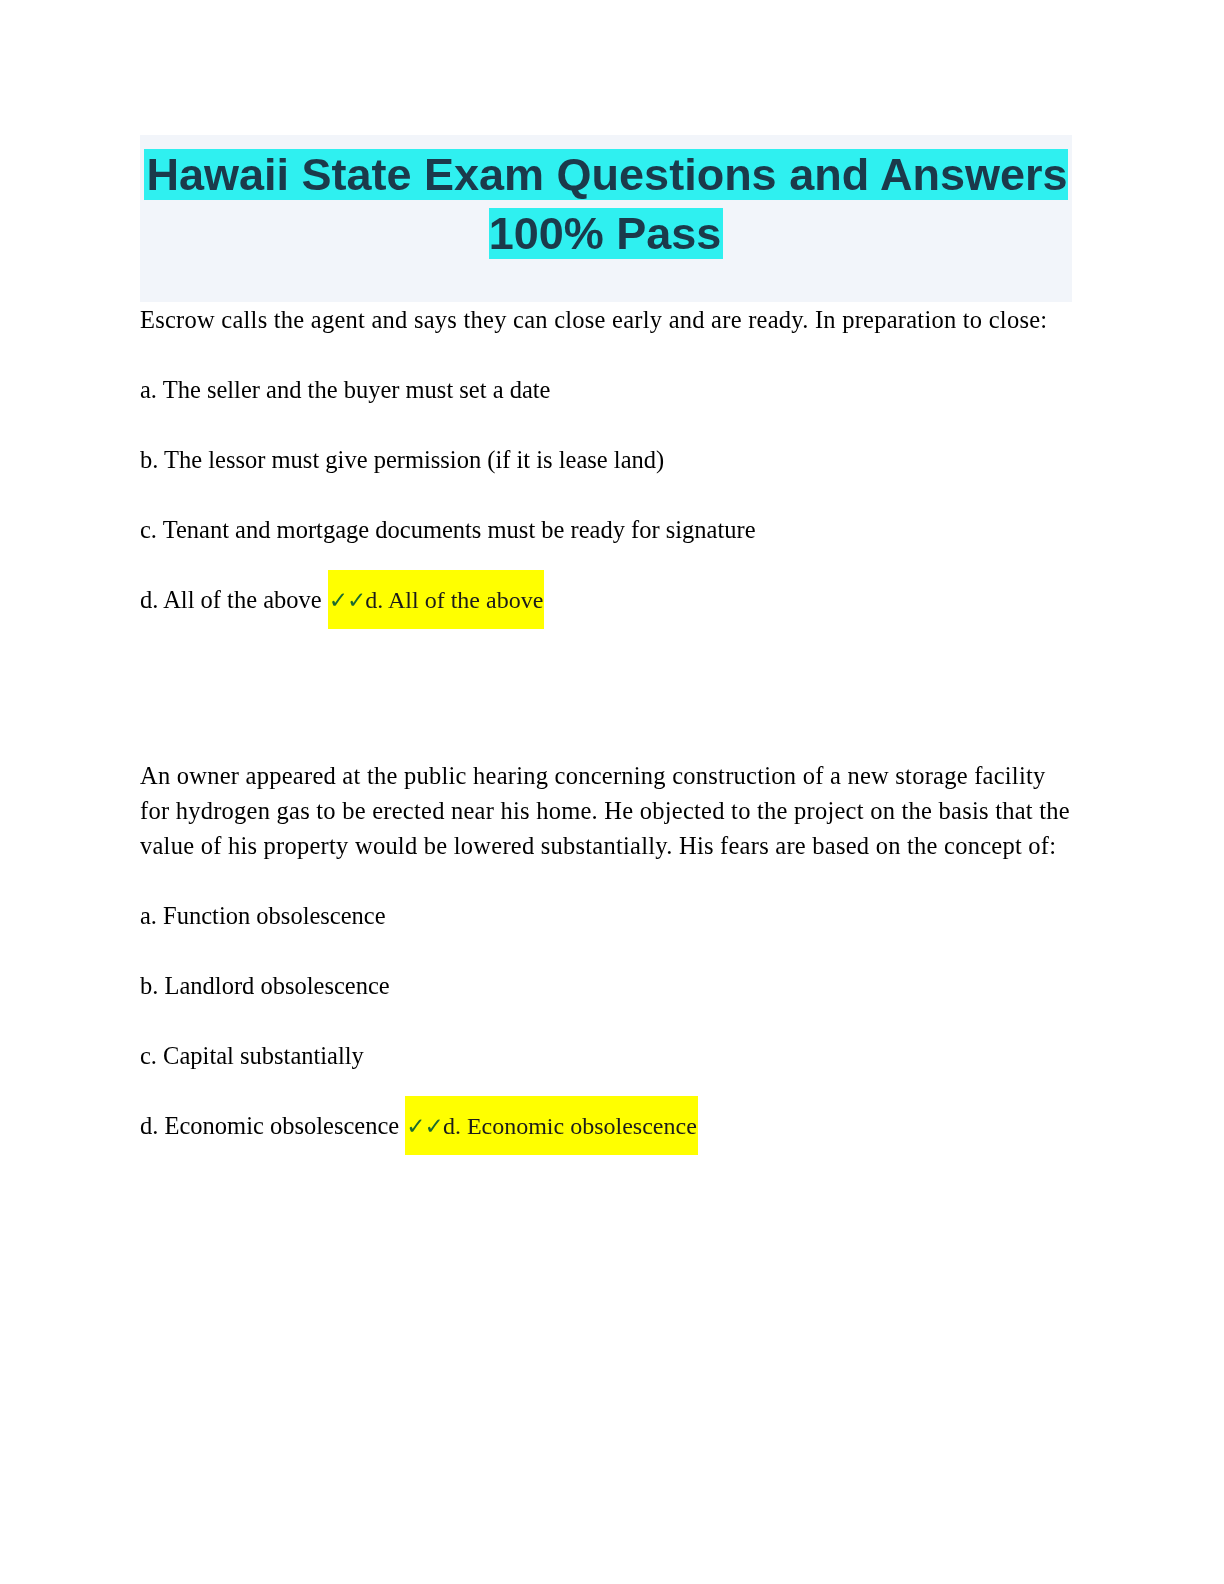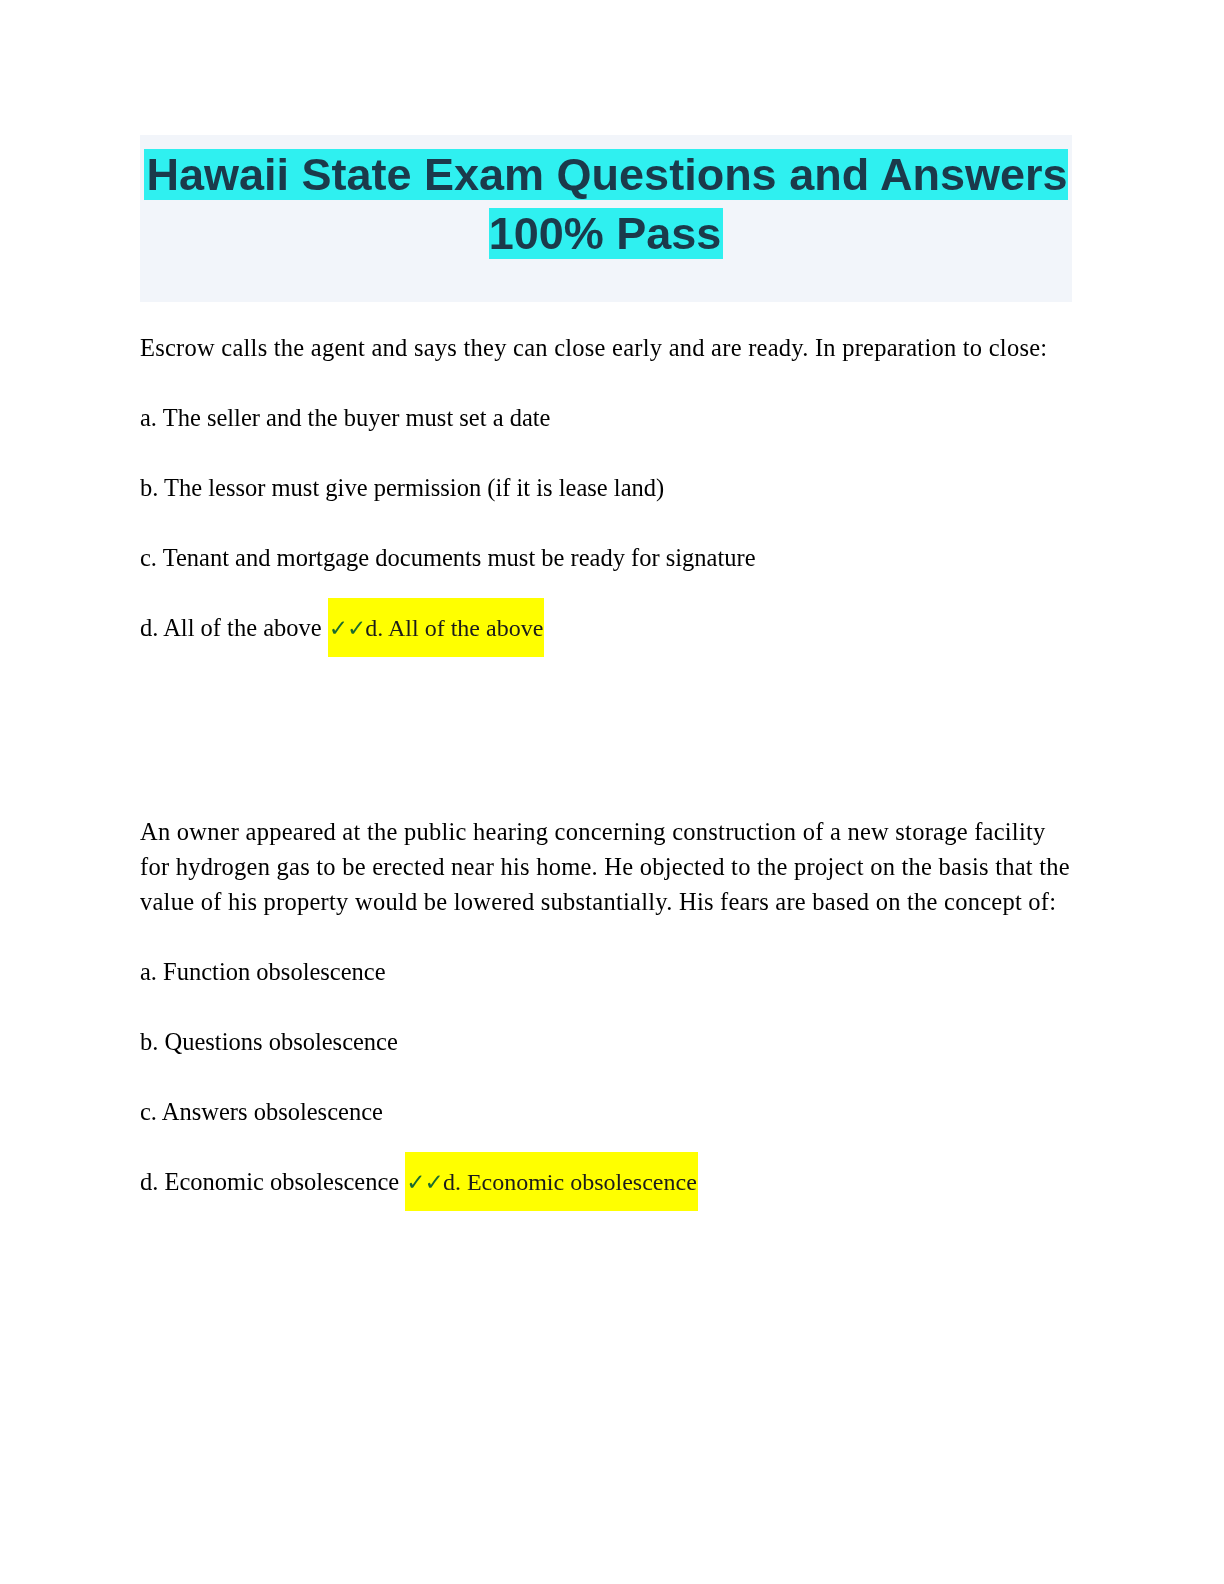--- a/index.html
+++ b/index.html
@@ -52,21 +52,20 @@
     width: 935px;
   }
   .para {
     font-size: 24.5px;
     line-height: 35px;
     margin: 0 0 35px 0;
     letter-spacing: 0.01em;
   }
   .para.qtext {
     margin-bottom: 35px;
-    margin-top: 28px;
   }
   .opt {
     font-size: 24.5px;
     line-height: 35px;
     margin: 14px 0 35px 0;
   }
   .spacer-lg {
     height: 105px;
   }
   .spacer-md {
@@ -103,21 +102,21 @@
     <p class="para qtext">Escrow calls the agent and says they can close early and are ready. In preparation to close:</p>
     <p class="opt">a. The seller and the buyer must set a date</p>
     <p class="opt">b. The lessor must give permission (if it is lease land)</p>
     <p class="opt">c. Tenant and mortgage documents must be ready for signature</p>
     <p class="opt"><span>d. All of the above</span>&nbsp;<span class="answer-hl"><span class="check">✓✓</span><span class="ans-txt">d. All of the above</span></span></p>
 
     <div class="spacer-lg"></div>
 
     <p class="para qtext">An owner appeared at the public hearing concerning construction of a new storage facility for hydrogen gas to be erected near his home. He objected to the project on the basis that the value of his property would be lowered substantially. His fears are based on the concept of:</p>
     <p class="opt">a. Function obsolescence</p>
-    <p class="opt">b. Questions obsolescence</p>
-    <p class="opt">c. Answers obsolescence</p>
+    <p class="opt">b. Landlord obsolescence</p>
+    <p class="opt">c. Capital substantially</p>
     <p class="opt"><span>d. Economic obsolescence</span>&nbsp;<span class="answer-hl"><span class="check">✓✓</span><span class="ans-txt">d. Economic obsolescence</span></span></p>
 
     <div class="spacer-md"></div>
 
 
   </div>
 </div>
 
 </body></html>

